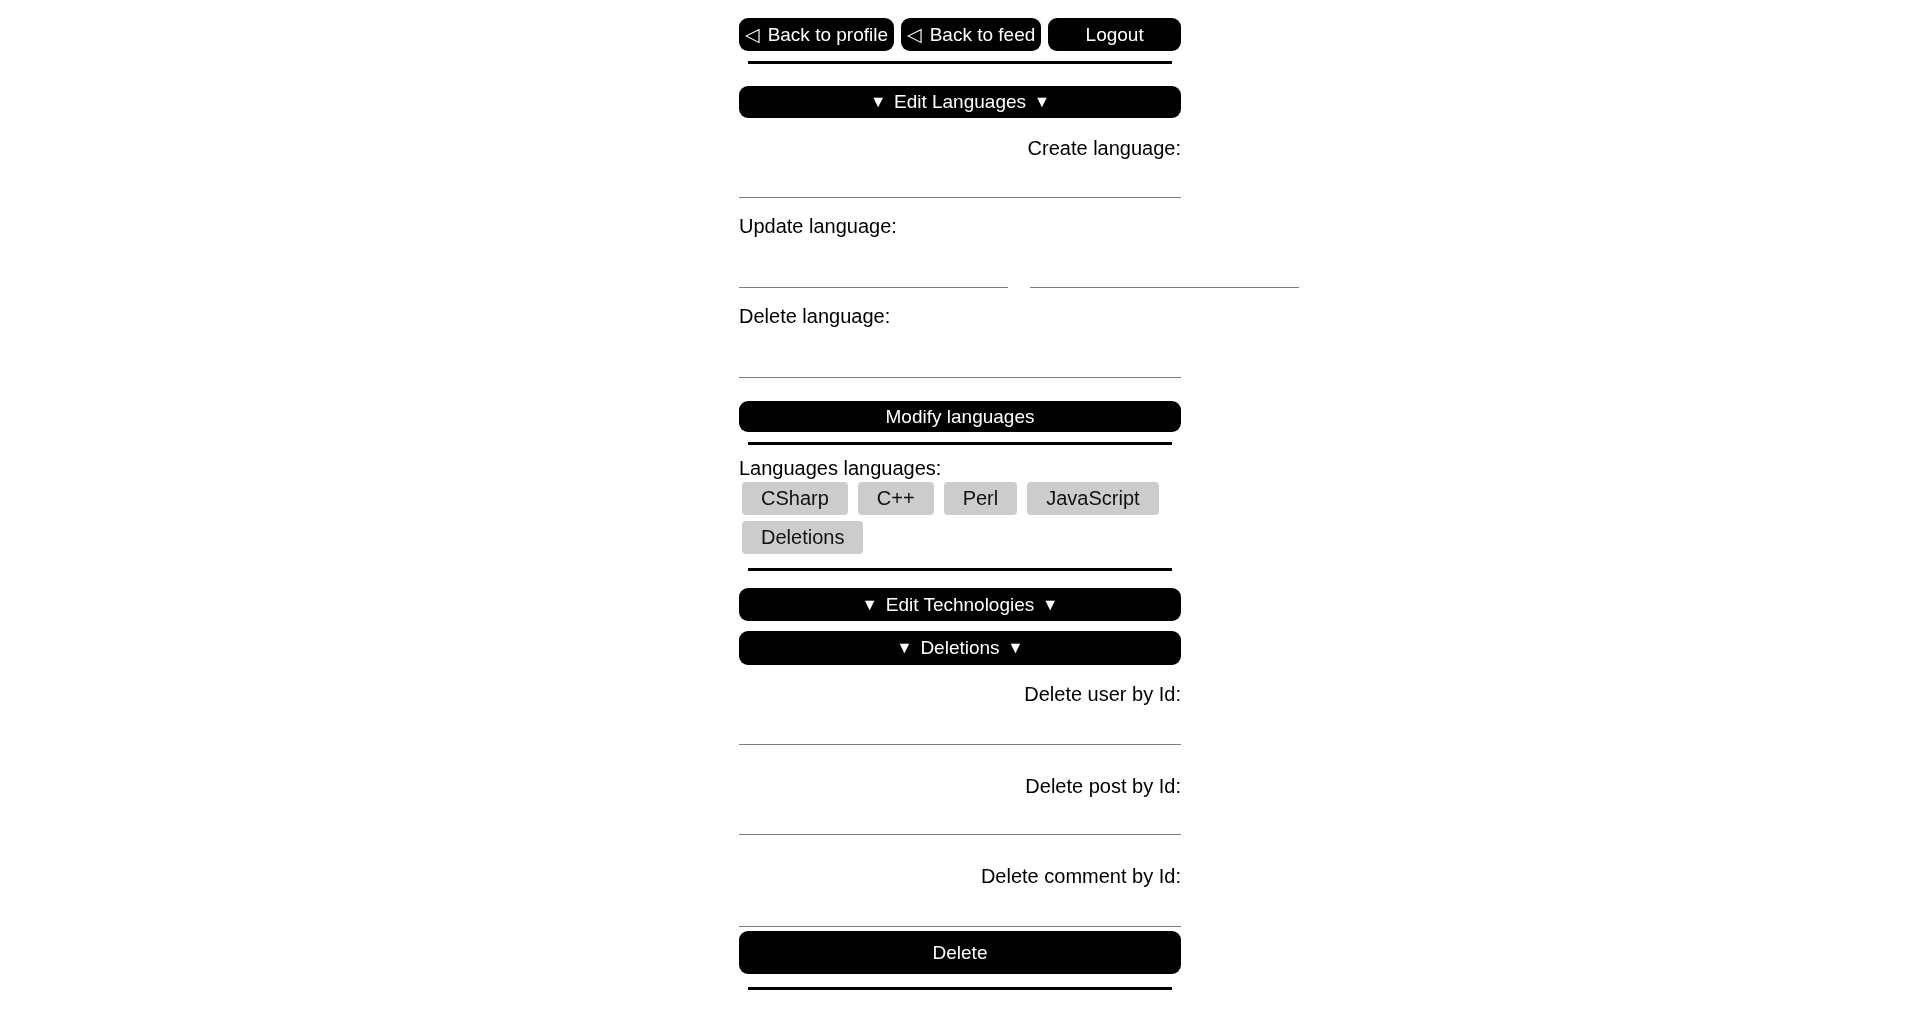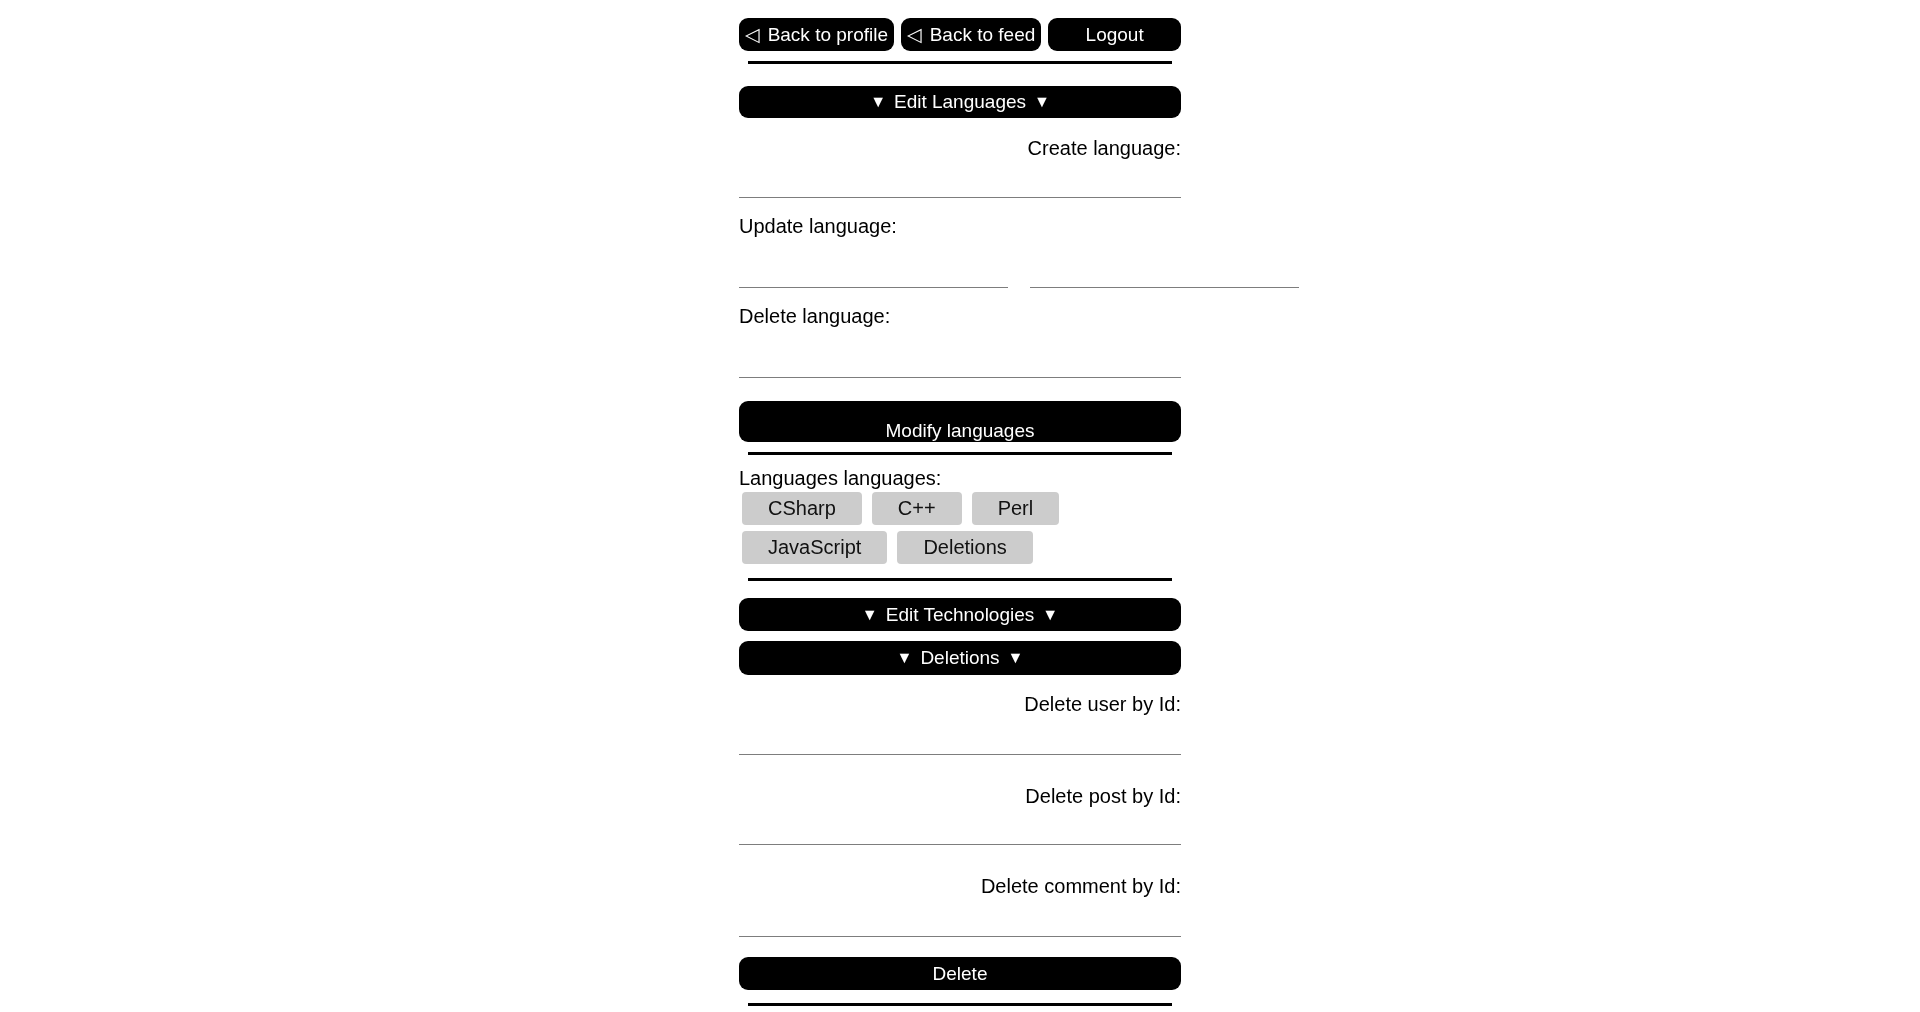--- a/index.html
+++ b/index.html
@@ -72,48 +72,48 @@
     padding:0 2px;
     outline:none;
   }
   .input-row{
     display:flex;
     gap:22px;
     margin-top:12px;
   }
   .input-row .line-input{flex:1 1 0; width:auto;}
   .mt12{margin-top:12px;}
-  .submit-btn{width:100%; height:41px; margin-top:23px;align-items:flex-end;}
+  .submit-btn{width:100%; height:31px; margin-top:23px;}
   .avail-label{margin-top:12px;}
   .chips{
     display:flex;
     flex-wrap:wrap;
     gap:6px 10px;
     margin-top:2px;
     padding-left:3px;
   }
   .chip{
     background:var(--chip-bg);
     color:var(--chip-text);
     border:none;
     border-radius:4px;
     font-family:inherit;
     font-size:20px;
     line-height:25px;
-    padding:4px 26px;
+    padding:4px 19px;
     cursor:pointer;
   }
   hr.divider.after-chips{margin-top:14px;}
   .tech-btn{margin-top:17px; height:33px;}
   .deletions-btn{margin-top:10px; height:34px;}
   .del-label{margin-top:18px;text-align:right;}
   .del-label.spaced{margin-top:30px;}
   .del-input{height:39px;}
   .del-input.mid{height:37px;}
-  .delete-btn{width:100%; height:33px; margin-top:20px;justify-content:center;}
+  .delete-btn{width:100%; height:43px; margin-top:4px;justify-content:center;}
   hr.divider.bottom{margin-top:13px;}
   .tri{font-size:16px; line-height:1;}
   .back-tri{font-size:19px; line-height:1;}
 </style>
 </head>
 <body>
 
 <div class="page">
 
   <div class="topbar">

